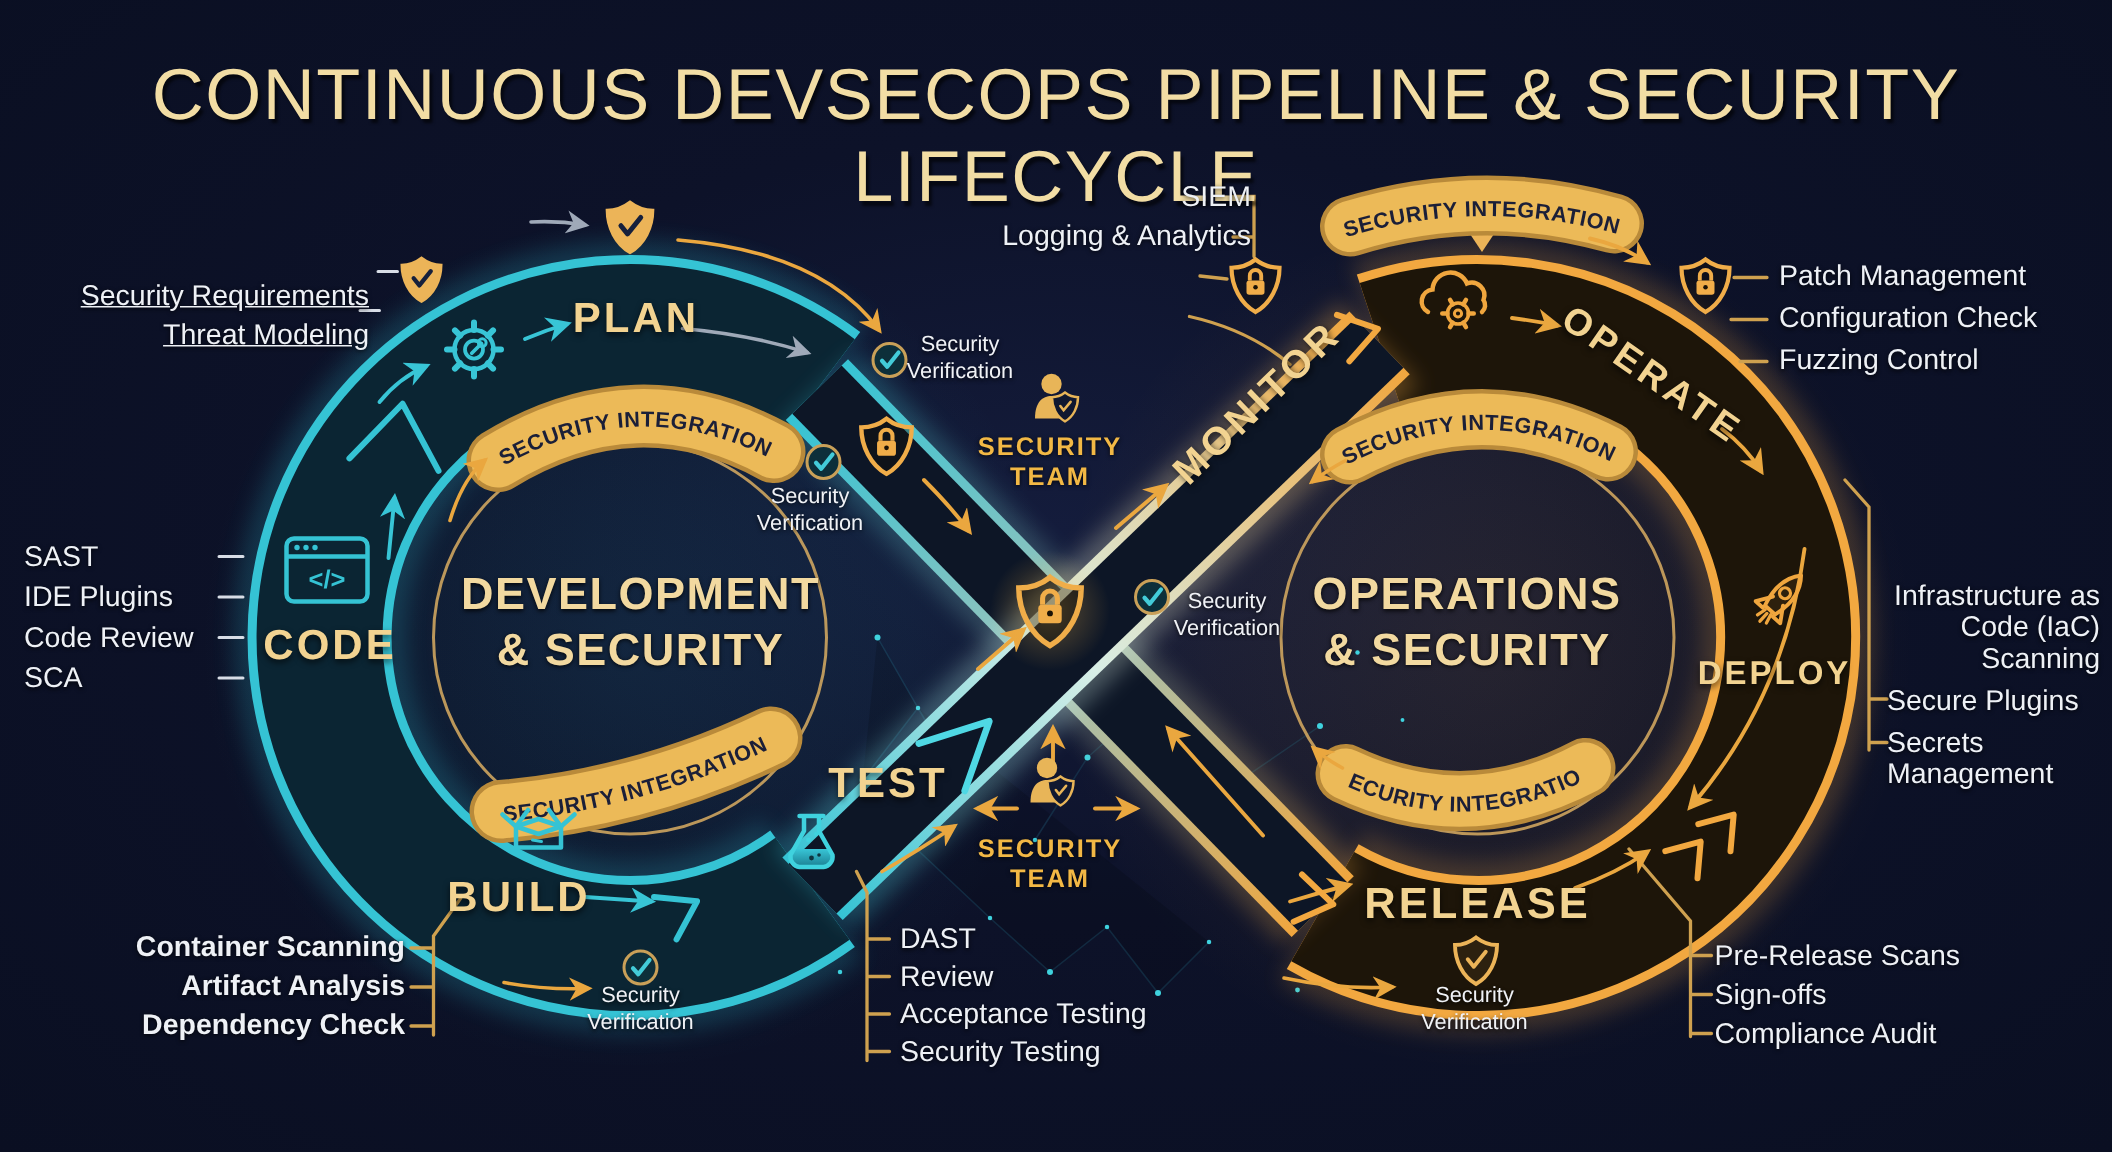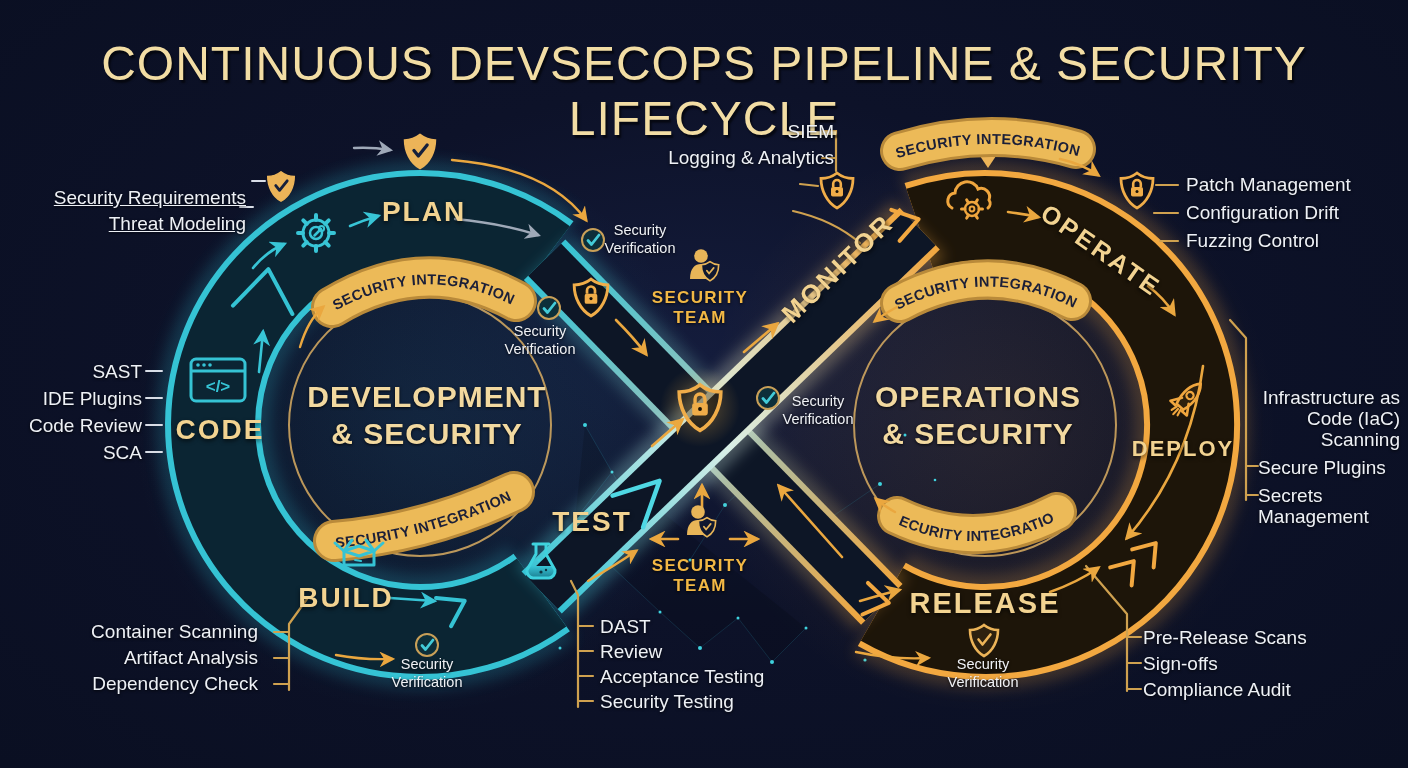--- a/index.html
+++ b/index.html
@@ -318,44 +318,44 @@
   </div>
   <div class="lbl loop-title" style="left:848px;top:378px;width:260px;">
     <div>OPERATIONS</div>
     <div>&amp; SECURITY</div>
   </div>
 
   <div class="lbl callout" style="left:28px;top:185px;width:218px;text-align:right;text-decoration:underline;">
     <div>Security Requirements</div>
     <div>Threat Modeling</div>
   </div>
-  <div class="lbl callout" style="left:16px;top:358px;width:126px;text-align:right;line-height:27px;">
+  <div class="lbl callout" style="left:16px;top:358px;width:126px;line-height:27px;">
     <div>SAST</div>
     <div>IDE Plugins</div>
     <div>Code Review</div>
     <div>SCA</div>
   </div>
-  <div class="lbl callout" style="left:73px;top:619px;width:185px;text-align:right;">
+  <div class="lbl callout" style="left:85px;top:619px;width:185px;text-align:right;font-weight:bold;">
     <div>Container Scanning</div>
     <div>Artifact Analysis</div>
     <div>Dependency Check</div>
   </div>
   <div class="lbl callout" style="left:600px;top:614px;width:210px;text-align:left;line-height:25px;">
     <div>DAST</div>
     <div>Review</div>
     <div>Acceptance Testing</div>
     <div>Security Testing</div>
   </div>
   <div class="lbl callout" style="left:554px;top:119px;width:280px;text-align:right;">
     <div>SIEM</div>
     <div>Logging &amp; Analytics</div>
   </div>
   <div class="lbl callout" style="left:1186px;top:171px;width:210px;text-align:left;line-height:28px;">
     <div>Patch Management</div>
-    <div>Configuration Drift</div>
+    <div>Configuration Check</div>
     <div>Fuzzing Control</div>
   </div>
   <div class="lbl callout" style="left:1258px;top:387px;width:142px;text-align:left;line-height:21px;">
     <div class="wrapitem" style="margin-bottom:7px;text-align:right;">Infrastructure as Code (IaC) Scanning</div>
     <div class="wrapitem" style="margin-bottom:7px;">Secure Plugins</div>
     <div class="wrapitem">Secrets Management</div>
   </div>
   <div class="lbl callout" style="left:1143px;top:625px;width:200px;text-align:left;">
     <div>Pre-Release Scans</div>
     <div>Sign-offs</div>

